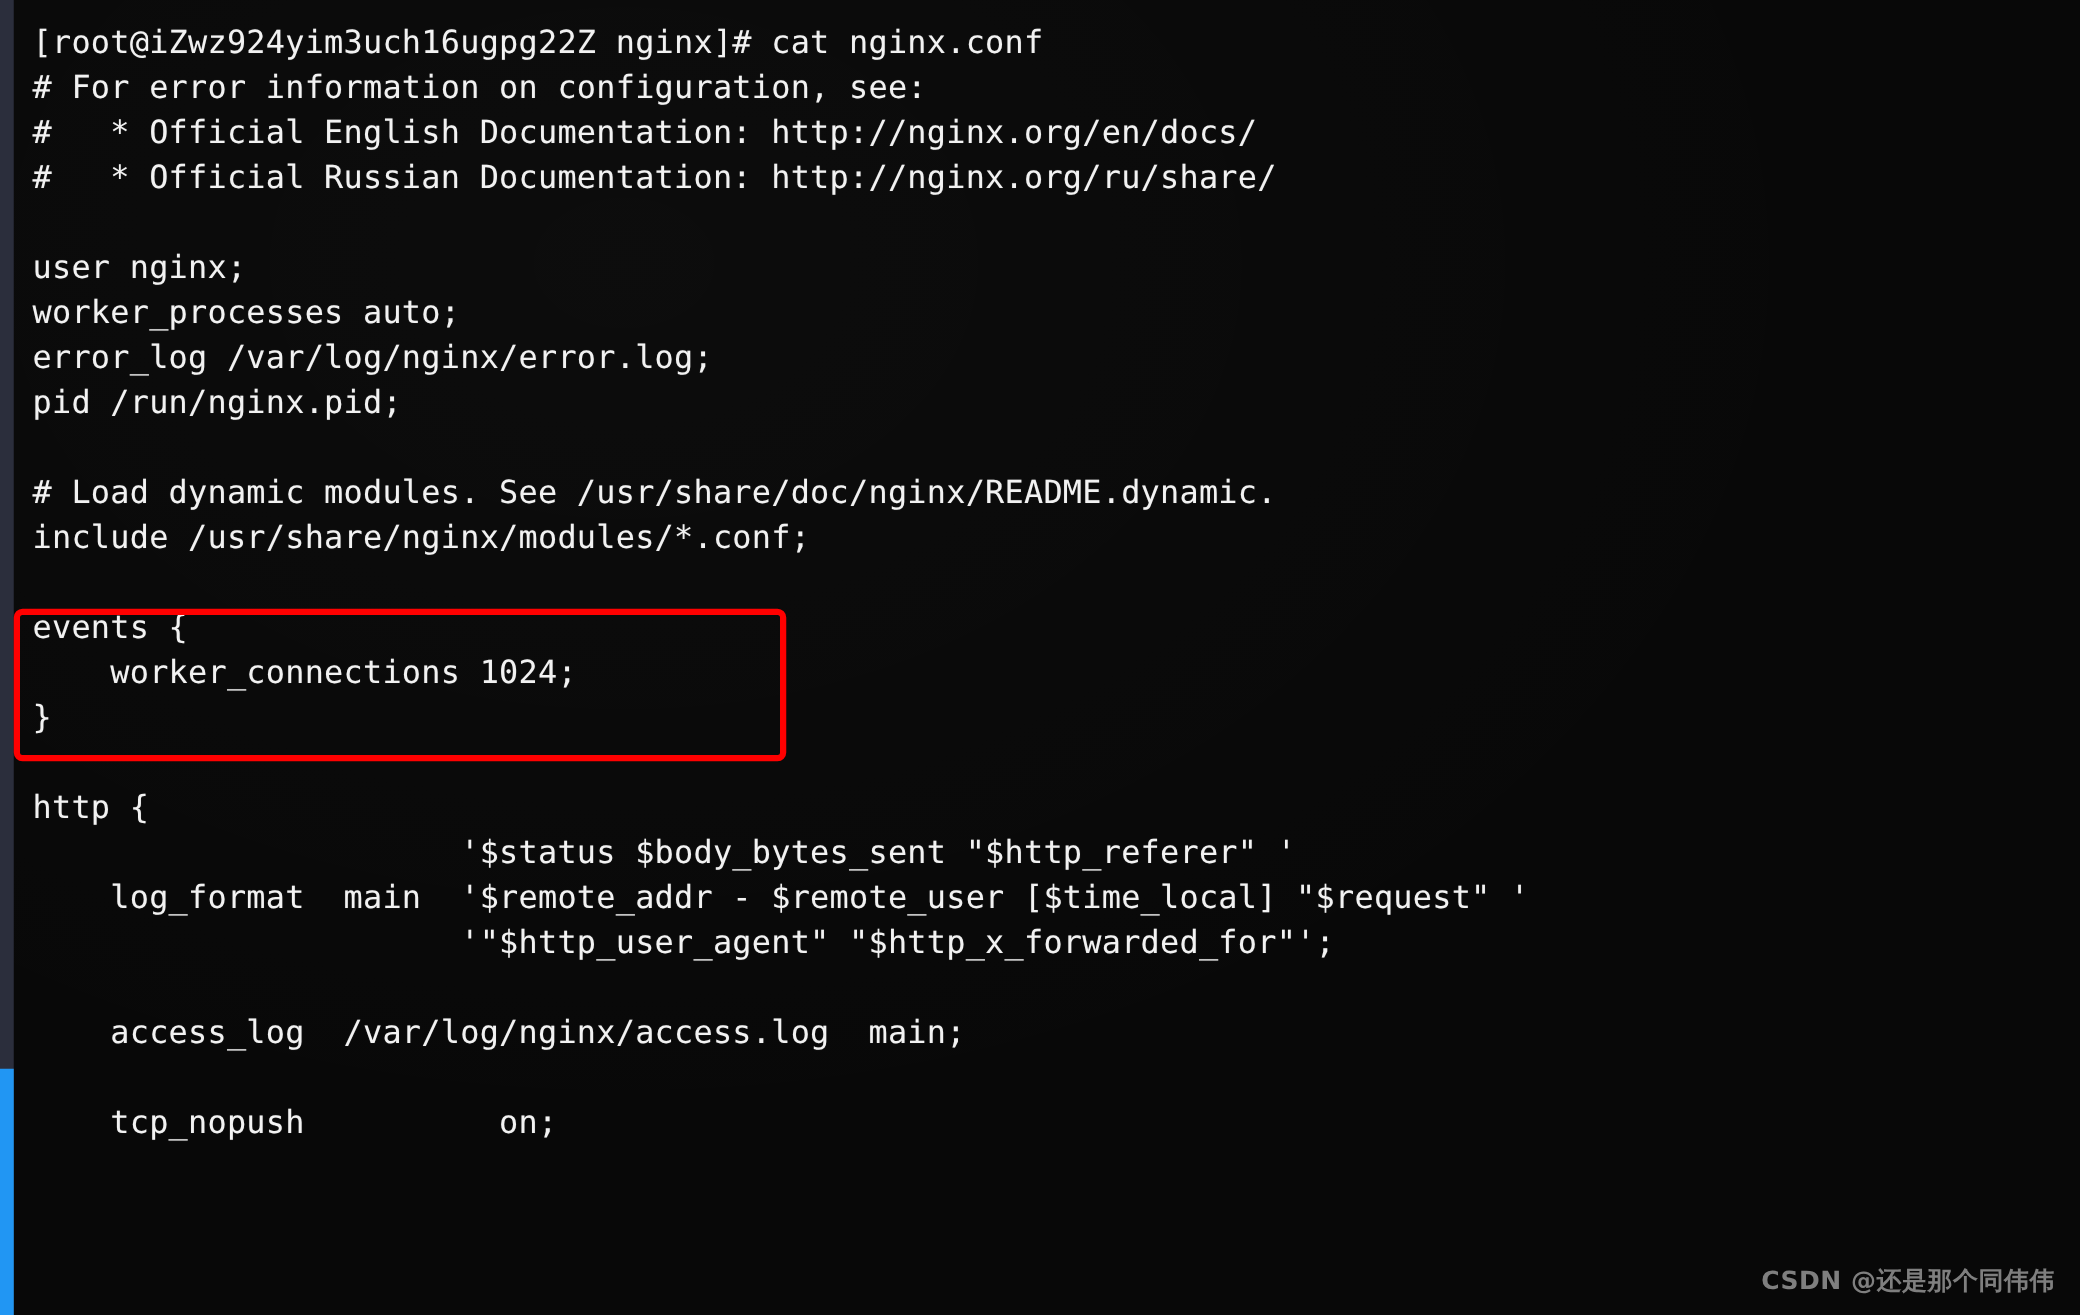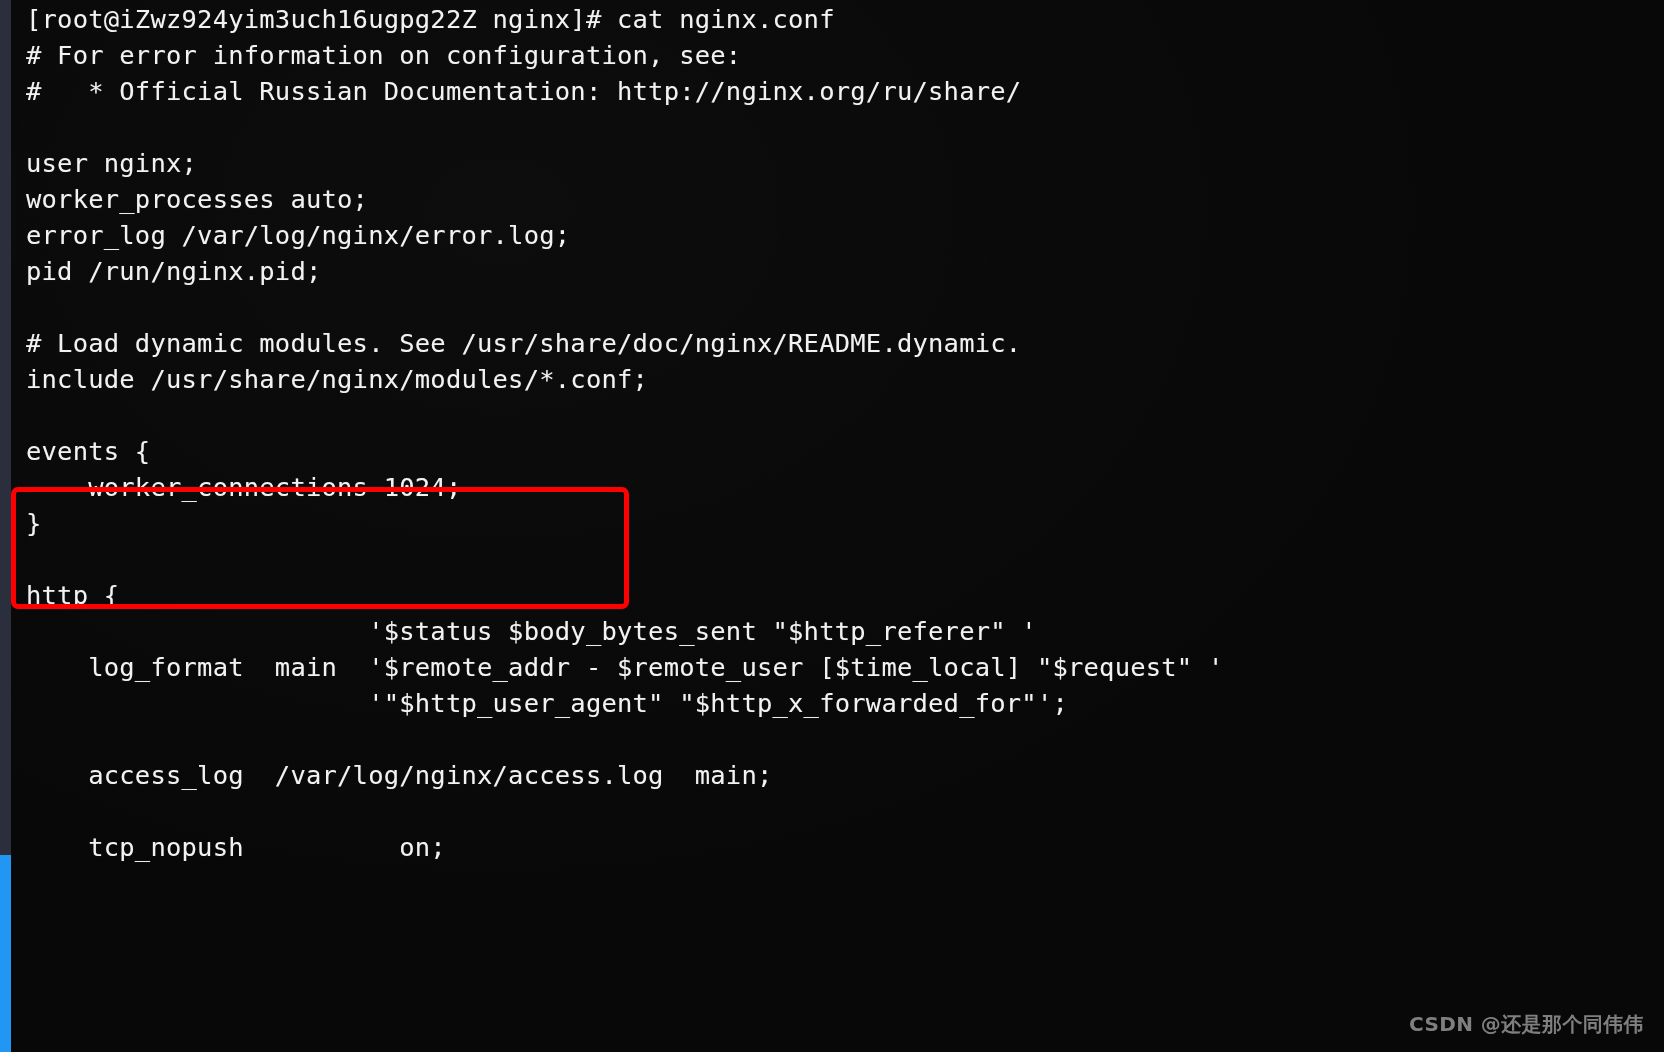--- a/index.html
+++ b/index.html
@@ -54,21 +54,21 @@
     z-index: 6;
   }
 
   
   #code {
     position: absolute;
     left: 0;
     top: 0;
     width: 1664px;
     z-index: 2;
-    padding-top: 1px;
+    padding-top: 16px;
   }
   .line {
     height: 36px;
     line-height: 36px;
     font-size: 25.5px;
     letter-spacing: 0.2px;
     color: #f2f2f2;
     white-space: pre;
     padding-left: 26px;
     text-shadow: 0 0 1px rgba(255,255,255,0.22);
@@ -111,20 +111,21 @@
 
 <div id="terminal">
 
   <div id="scrollbar-track">
     <div id="scrollbar-thumb"></div>
   </div>
 
   <div id="code">
     <div class="line">[root@iZwz924yim3uch16ugpg22Z nginx]# cat nginx.conf</div>
     <div class="line"># For error information on configuration, see:</div>
+    <div class="line">#   * Official English Documentation: http://nginx.org/en/docs/</div>
     <div class="line">#   * Official Russian Documentation: http://nginx.org/ru/share/</div>
     <div class="line blank"></div>
     <div class="line">user nginx;</div>
     <div class="line">worker_processes auto;</div>
     <div class="line">error_log /var/log/nginx/error.log;</div>
     <div class="line">pid /run/nginx.pid;</div>
     <div class="line blank"></div>
     <div class="line"># Load dynamic modules. See /usr/share/doc/nginx/README.dynamic.</div>
     <div class="line">include /usr/share/nginx/modules/*.conf;</div>
     <div class="line blank"></div>

